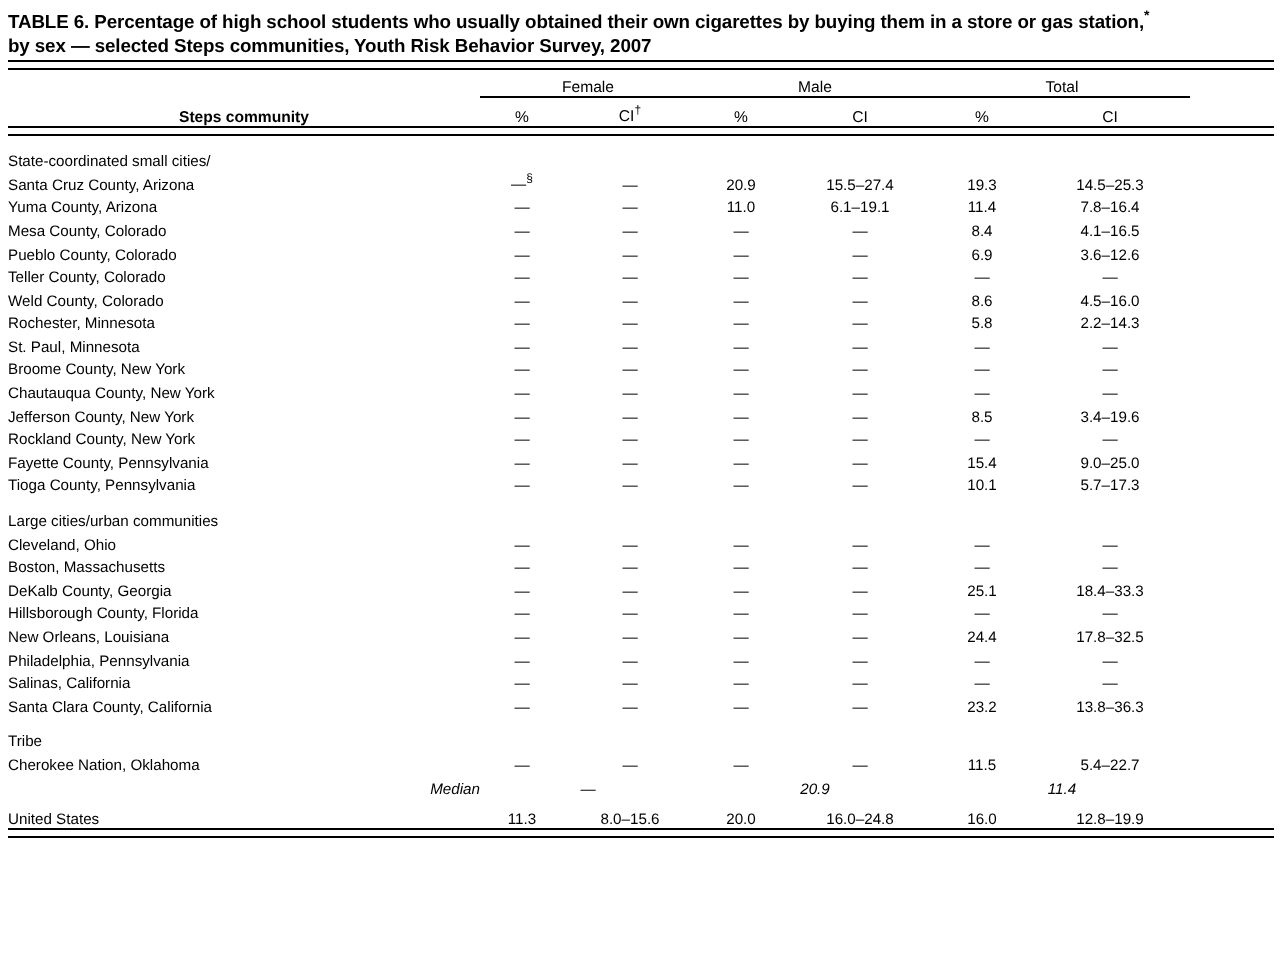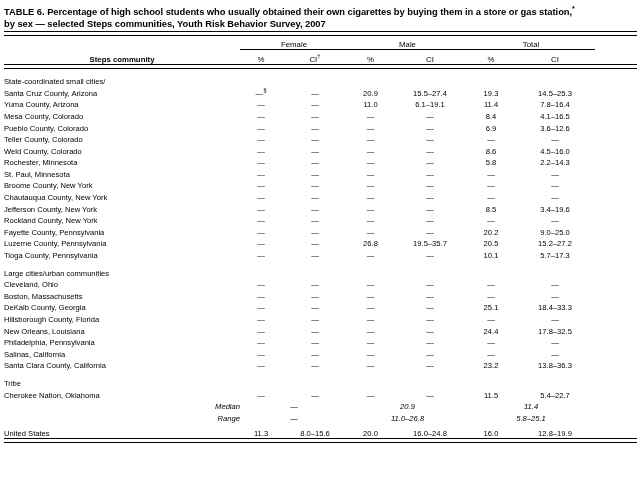--- a/index.html
+++ b/index.html
@@ -287,32 +287,22 @@
           <td class="num">—</td>
           <td class="num">—</td>
           <td class="num"></td>
         </tr>
         <tr class="datarow">
           <td class="lbl">Fayette County, Pennsylvania</td>
           <td class="num">—</td>
           <td class="num">—</td>
           <td class="num">—</td>
           <td class="num">—</td>
-          <td class="num">20.2</td>
+          <td class="num">15.4</td>
           <td class="num">9.0–25.0</td>
-          <td class="num"></td>
-        </tr>
-        <tr class="datarow">
-          <td class="lbl">Luzerne County, Pennsylvania</td>
-          <td class="num">—</td>
-          <td class="num">—</td>
-          <td class="num">26.8</td>
-          <td class="num">19.5–35.7</td>
-          <td class="num">20.5</td>
-          <td class="num">15.2–27.2</td>
           <td class="num"></td>
         </tr>
         <tr class="datarow">
           <td class="lbl">Tioga County, Pennsylvania</td>
           <td class="num">—</td>
           <td class="num">—</td>
           <td class="num">—</td>
           <td class="num">—</td>
           <td class="num">10.1</td>
           <td class="num">5.7–17.3</td>
@@ -418,27 +408,20 @@
           <td class="num">—</td>
           <td class="num">11.5</td>
           <td class="num">5.4–22.7</td>
           <td class="num"></td>
         </tr>
         <tr class="datarow">
           <td class="lbl-it">Median</td>
           <td class="num-it" colspan="2">—</td>
           <td class="num-it" colspan="2">20.9</td>
           <td class="num-it" colspan="2">11.4</td>
-          <td></td>
-        </tr>
-        <tr class="datarow">
-          <td class="lbl-it">Range</td>
-          <td class="num-it" colspan="2">—</td>
-          <td class="num-it" colspan="2">11.0–26.8</td>
-          <td class="num-it" colspan="2">5.8–25.1</td>
           <td></td>
         </tr>
         <tr class="spacer-sm">
           <td colspan="8"></td>
         </tr>
         <tr class="datarow">
           <td class="lbl-bold">United States</td>
           <td class="num-bold">11.3</td>
           <td class="num-bold">8.0–15.6</td>
           <td class="num-bold">20.0</td>

